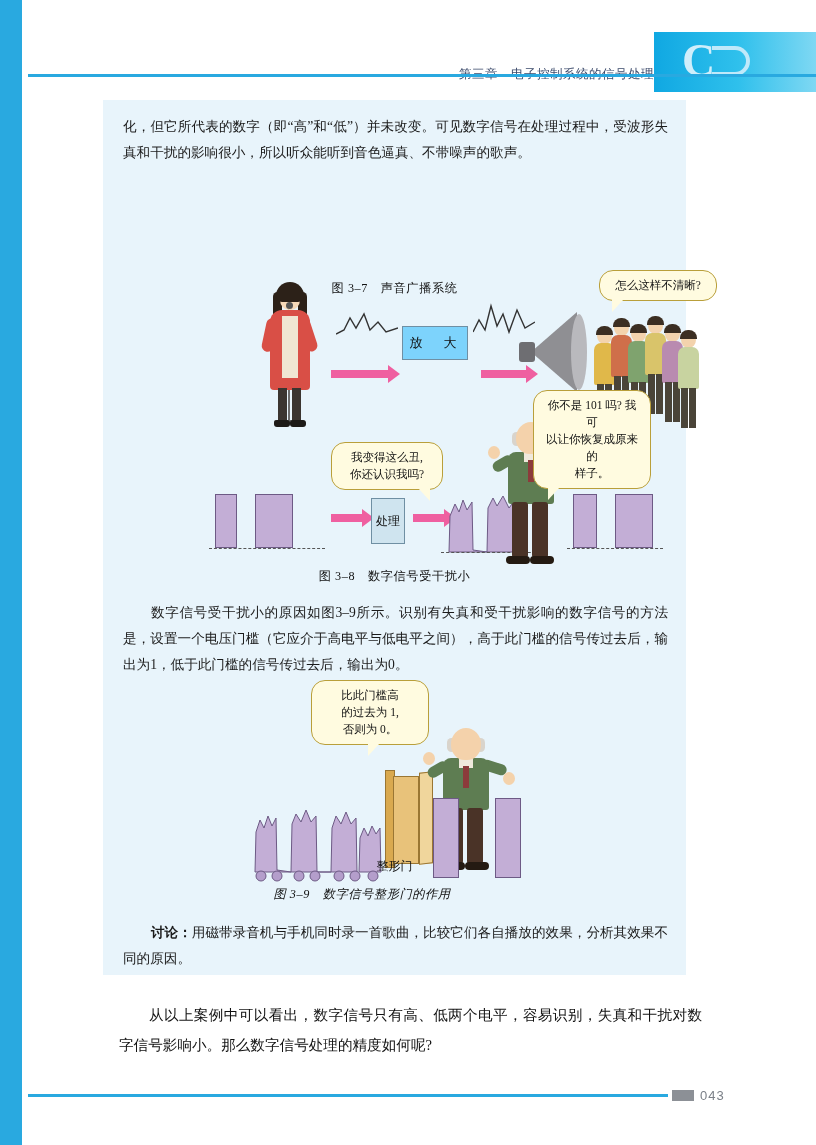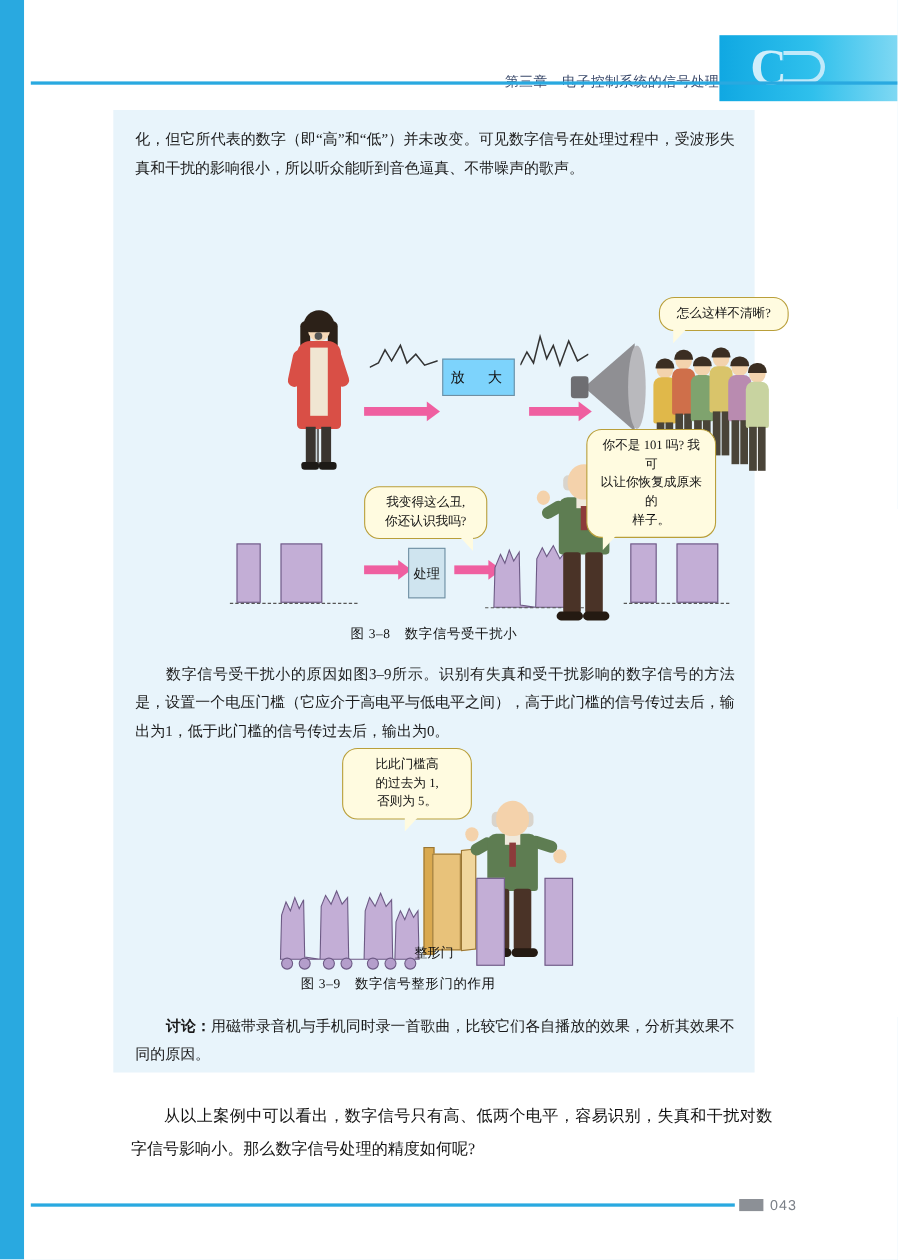--- a/index.html
+++ b/index.html
@@ -193,21 +193,21 @@
   .b38a::after { right:12px; bottom:-12px; border-top:13px solid #fffbe0; border-left:12px solid transparent; }
   .b38b { left:430px; top:0px; width:118px; }
   .b38b::after { left:14px; bottom:-12px; border-top:13px solid #fffbe0; border-right:12px solid transparent; }
 
   
   .p-mid { position:absolute; left:20px; top:500px; width:545px; }
   .indent { text-indent:28px; }
 
   
   .fig39 { position:absolute; left:0; top:580px; width:690px; height:230px; }
-  .cap39 { position:absolute; left:0; top:786px; width:518px; }
+  .cap39 { position:absolute; left:0; top:786px; width:518px;font-style:italic; }
   .gate-label {
     position:absolute; left:0; top:758px; width:583px;
     text-align:center; font-size:12px; color:#111;
   }
   .b39 { left:208px; top:0px; width:118px; }
   .b39::after { left:56px; bottom:-12px; border-top:13px solid #fffbe0; border-right:12px solid transparent; }
 
   .gate-door {
     position:absolute; left:290px; top:96px; width:26px; height:88px;
     background:#e8c27a; border:1.5px solid #9a7633;
@@ -349,20 +349,21 @@
           <div class="hr"></div>
         <div class="b" style="background:#c8d3a0;"></div>
           <div class="l1"></div>
           <div class="l2"></div>
       </div>
     </div>
 
     <div class="bubble b37">怎么这样不清晰?</div>
   </div>
 
+  <div class="fig-cap cap37">图 3–7　声音广播系统</div>
 
   <div class="fig38">
 
     <div class="pulse" style="left:112px; top:104px; width:22px; height:54px;"></div>
     <div class="pulse" style="left:152px; top:104px; width:38px; height:54px;"></div>
     <div class="dashedline" style="left:106px; top:158px; width:116px;"></div>
 
     <div class="arrow-pink a3"></div>
 
     <div class="procbox">
@@ -452,21 +453,21 @@
       <div class="shoeL"></div>
       <div class="shoeR"></div>
     </div>
 
     <div class="pulse" style="left:330px; top:118px; width:26px; height:80px;"></div>
     <div class="pulse" style="left:392px; top:118px; width:26px; height:80px;"></div>
 
     <div class="bubble b39">
       <div>比此门槛高</div>
       <div>的过去为 1,</div>
-      <div>否则为 5。</div>
+      <div>否则为 0。</div>
     </div>
   </div>
 
   <div class="gate-label">整形门</div>
   <div class="fig-cap cap39">图 3–9　数字信号整形门的作用</div>
 
   <div class="para p-disc">
     <span class="bold" style="margin-left:28px;">讨论：</span><span>用磁带录音机与手机同时录一首歌曲，比较它们各自播放的效果，分析其效果不同的原因。</span>
   </div>
 </div>

